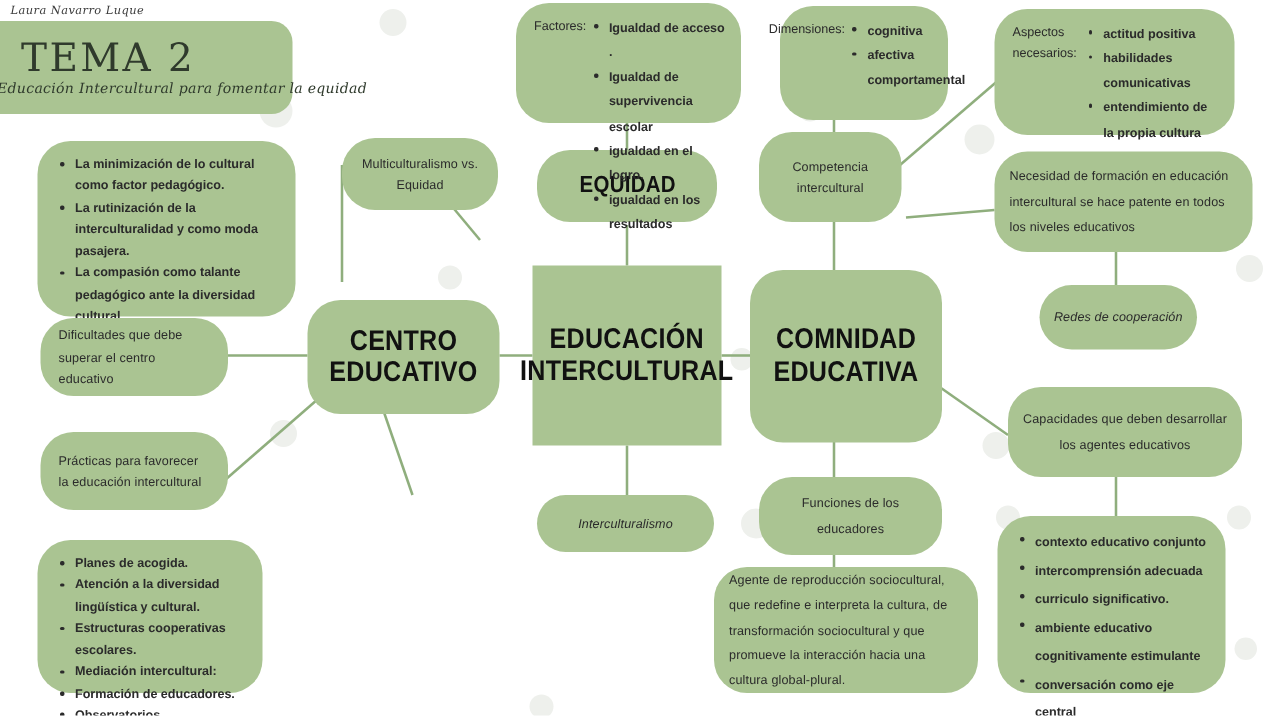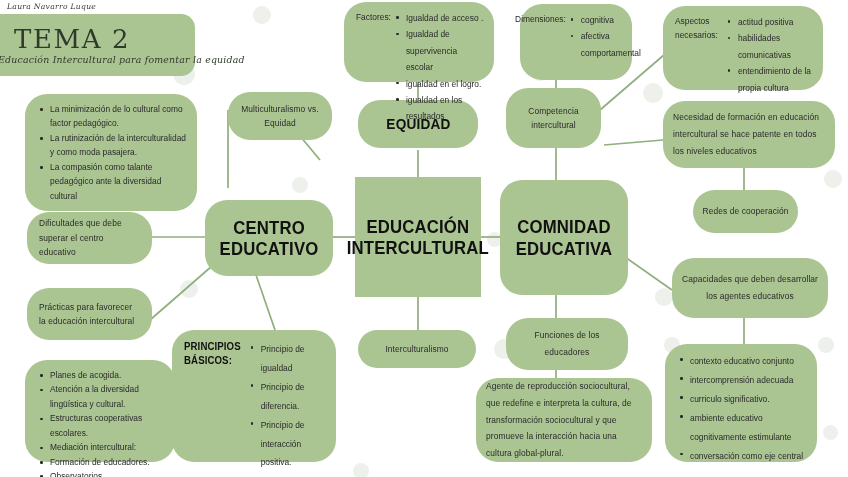--- a/index.html
+++ b/index.html
@@ -21,21 +21,21 @@
   
   .node{
     position:absolute;
     background:#aac492;
     border-radius:14px;
     box-sizing:border-box;
     z-index:3;
     color:#222222;
   }
   .node.rounded-lg{border-radius:22px;}
-  .node.pill{border-radius:26px;}
+  .node.pill{border-radius:26px;font-style:italic;}
   .node.square{border-radius:0;}
 
   .node .txt{
     display:block;
     font-size:8.4px;
     line-height:1.72;
     color:#2b2b2b;
     letter-spacing:.1px;
   }
 
@@ -59,21 +59,21 @@
     text-align:center;
     transform:scaleX(.88);
   }
   .node.headline.small .txt{font-size:15.5px;}
 
   
   .node.list{padding:8px 10px 8px 10px;display:flex;flex-direction:row;justify-content:center;}
   .node.list .lead{
     display:block;font-size:8.4px;line-height:1.7;color:#2b2b2b;margin:0 0 1px 2px;
   }
-  .node.list ul{margin:0;padding:0 0 0 13px;list-style:none;}
+  .node.list ul{margin:0;padding:0 0 0 13px;list-style:none;font-weight:bold;}
   .node.list li{
     position:relative;font-size:8.4px;line-height:1.72;color:#2b2b2b;margin:0;padding-left:2px;
   }
   .node.list li::before{
     content:"";position:absolute;left:-8px;top:6.3px;
     width:2.6px;height:2.6px;border-radius:50%;background:#2b2b2b;
   }
   .node.list li.nobullet::before{display:none;}
   .node.list.wide li{line-height:1.95;}
   .node.list.airy li{line-height:2.25;}
@@ -185,29 +185,20 @@
     <ul>
       <li>Planes de acogida.</li>
       <li>Atención a la diversidad lingüística y cultural.</li>
       <li>Estructuras cooperativas escolares.</li>
       <li>Mediación intercultural:</li>
       <li>Formación de educadores.</li>
       <li>Observatorios.</li>
     </ul>
   </div>
 
-  <div class="node list airy rounded-lg" style="left:172px;top:330px;width:164px;height:132px;padding:10px 10px 10px 11px;">
-    <span class="head-strong">PRINCIPIOS BÁSICOS:</span>
-    <ul>
-      <li>Principio de igualdad</li>
-      <li>Principio de diferencia.</li>
-      <li>Principio de interacción positiva.</li>
-      <li>Principio de identidad personal y cultural.</li>
-    </ul>
-  </div>
 
   <div class="node headline rounded-lg" style="left:205px;top:200px;width:128px;height:76px;">
     <span class="txt">CENTRO EDUCATIVO</span>
   </div>
 
   <div class="node headline square" style="left:355px;top:177px;width:126px;height:120px;">
     <span class="txt">EDUCACIÓN INTERCULTURAL</span>
   </div>
 
   <div class="node headline rounded-lg" style="left:500px;top:180px;width:128px;height:115px;">

